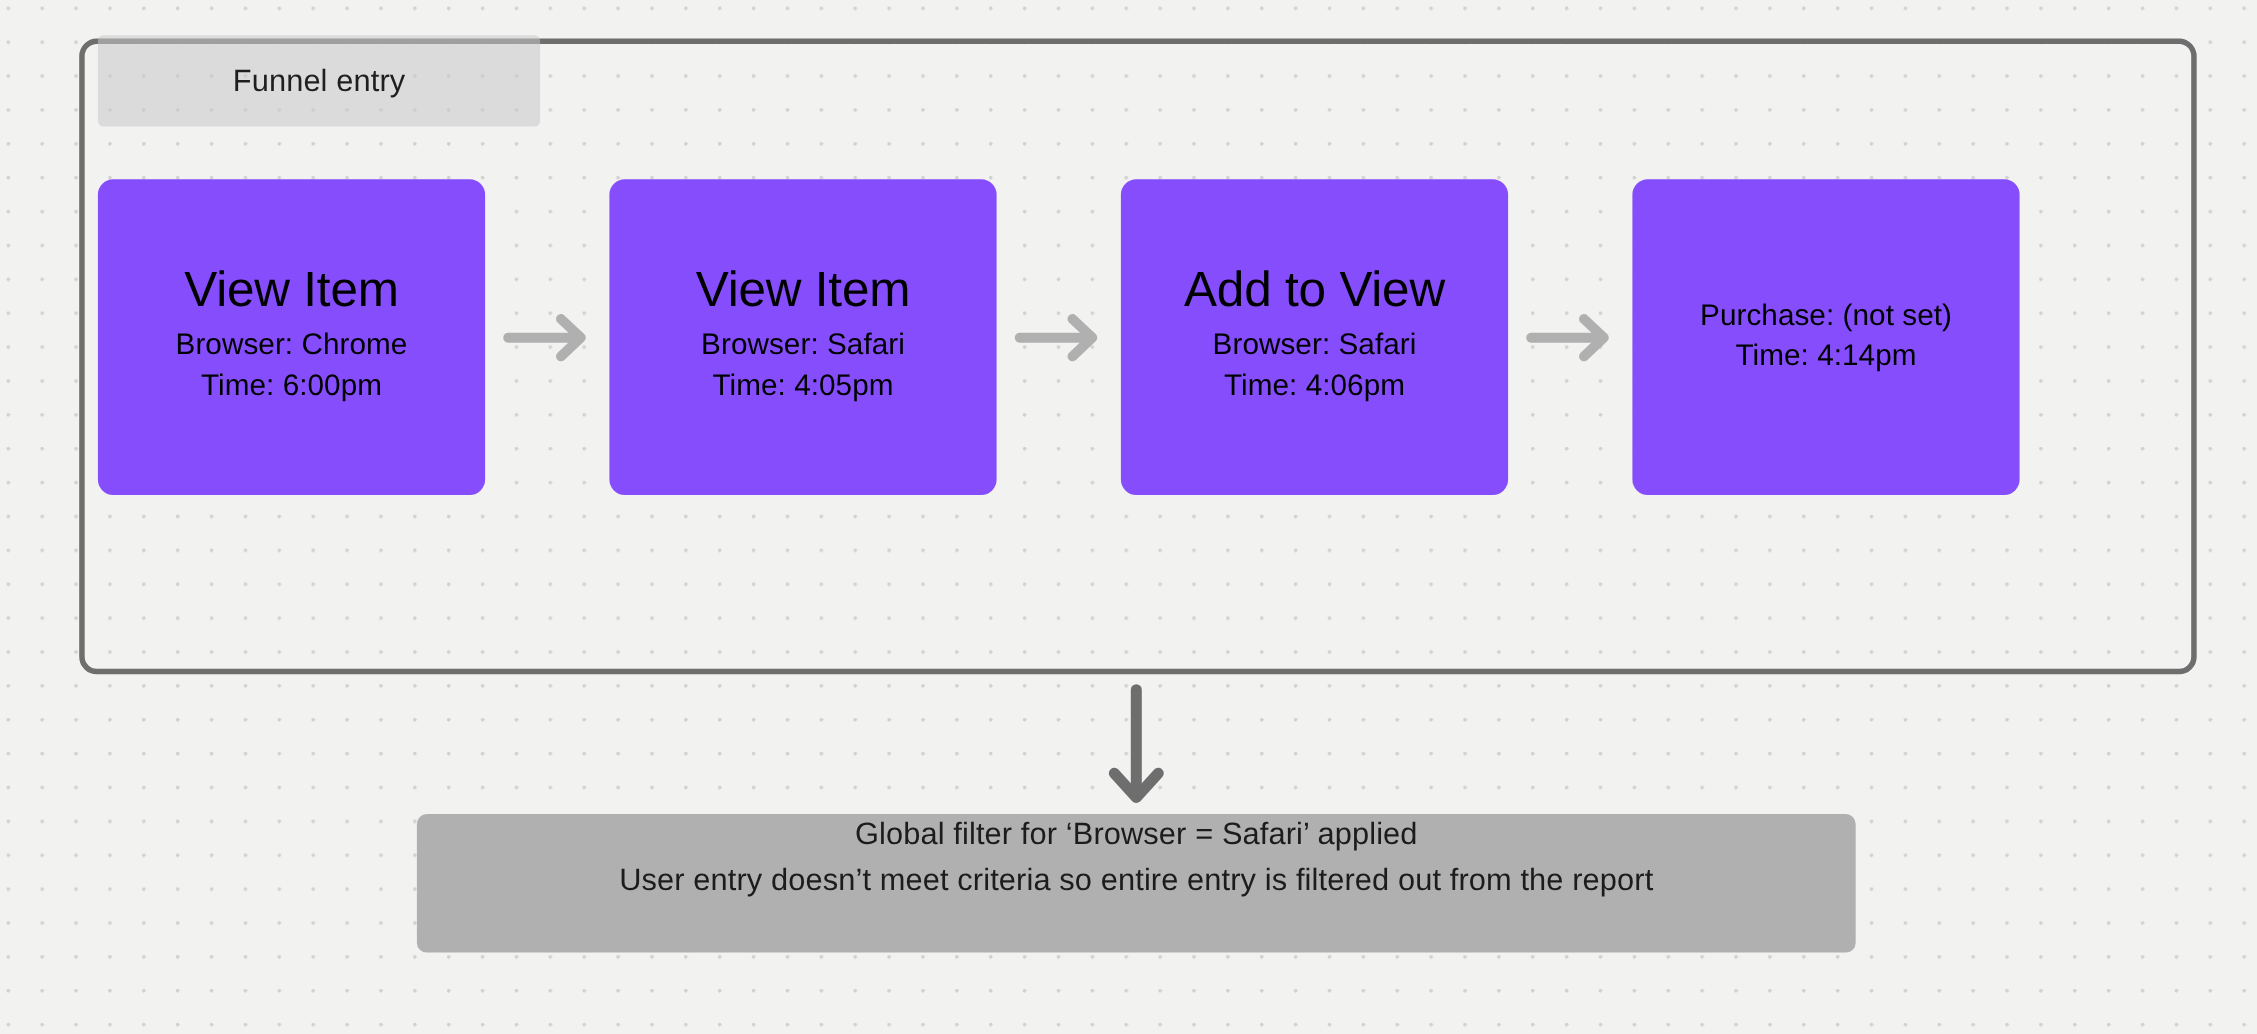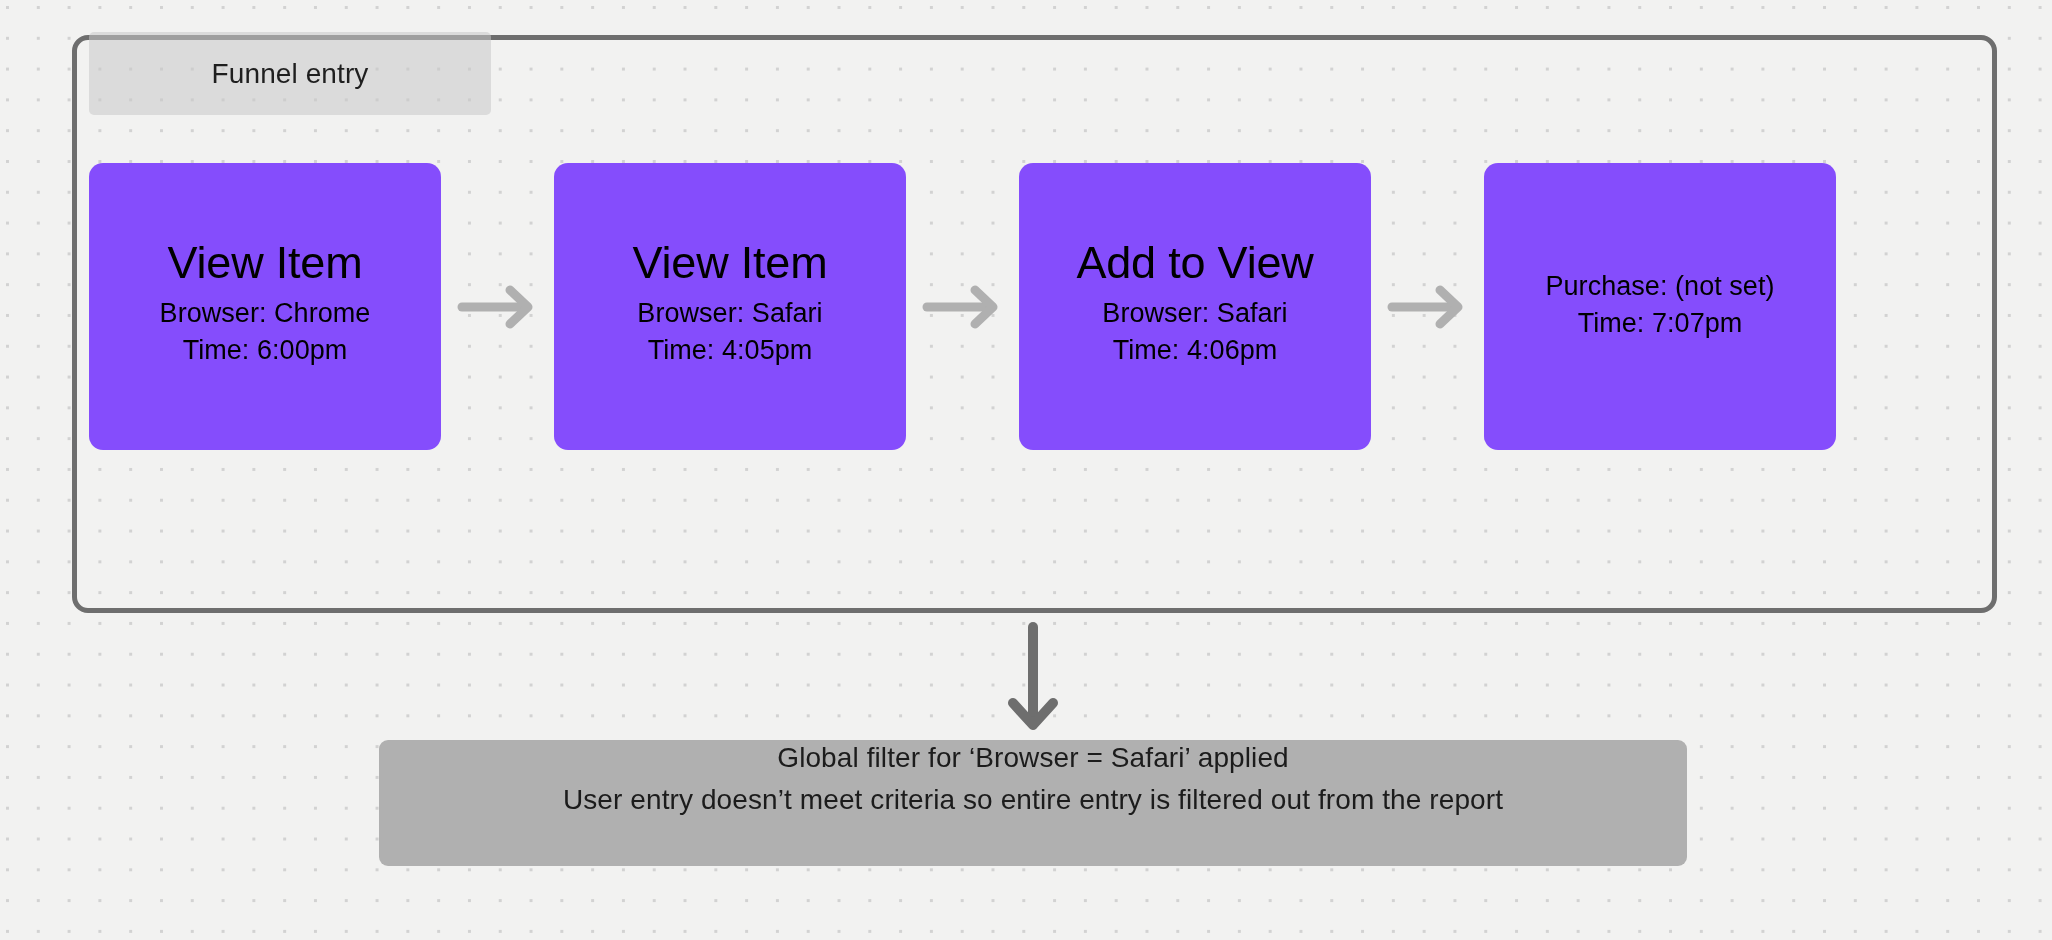--- a/index.html
+++ b/index.html
@@ -180,21 +180,21 @@
     <svg width="82" height="44" viewBox="0 0 82 44" aria-hidden="true">
       <g stroke="#b0b0b0" stroke-width="9" fill="none" stroke-linecap="round" stroke-linejoin="round">
         <line x1="5" y1="22" x2="70" y2="22"></line>
         <polyline points="53,5 71,22 53,39"></polyline>
       </g>
     </svg>
   </div>
 
   <div class="step-card">
     <div class="step-meta">Purchase: (not set)</div>
-    <div class="step-meta">Time: 7:07pm</div>
+    <div class="step-meta">Time: 4:14pm</div>
   </div>
 
 </div>
 
 <div class="down-arrow">
   <svg width="60" height="113" viewBox="0 0 60 113" aria-hidden="true">
     <g stroke="#6e6e6e" stroke-width="10" fill="none" stroke-linecap="round" stroke-linejoin="round">
       <line x1="30" y1="6" x2="30" y2="100"></line>
       <polyline points="10,82 30,104 50,82"></polyline>
     </g>

